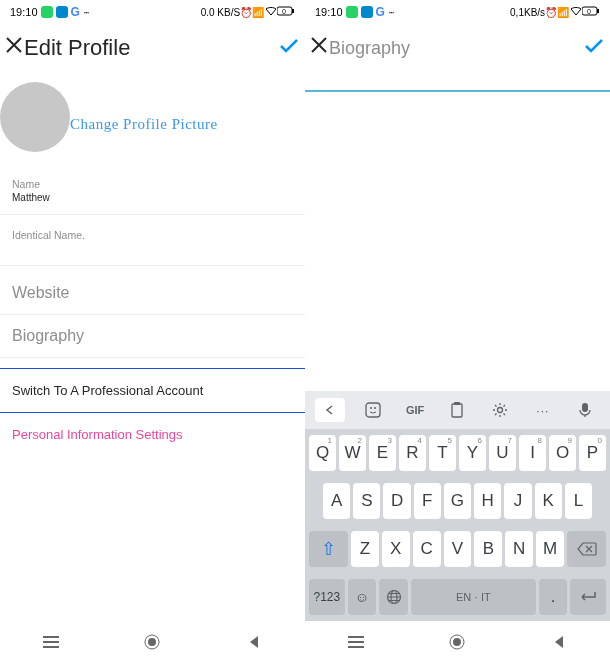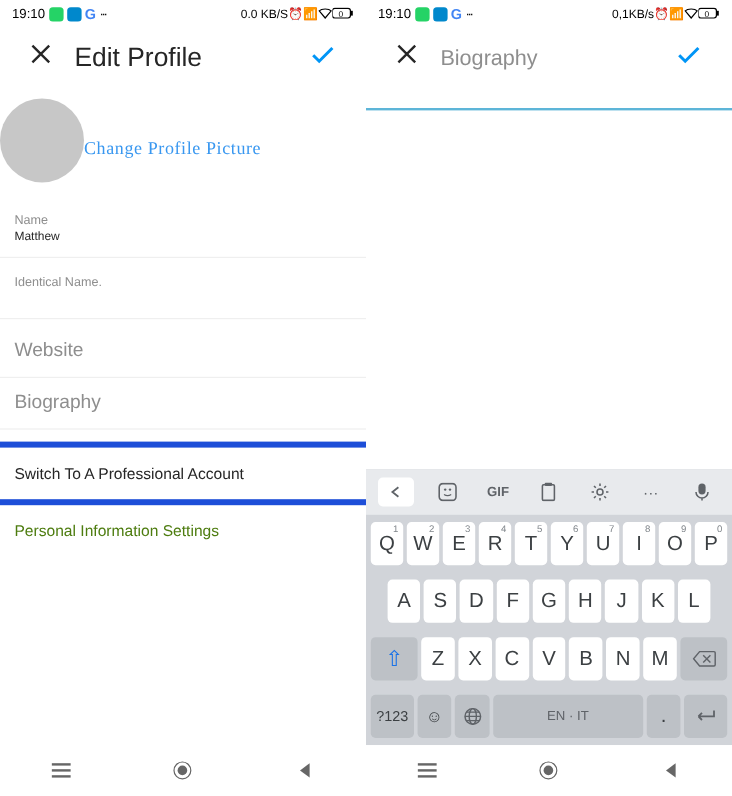--- a/index.html
+++ b/index.html
@@ -8,36 +8,36 @@
     
     .status-bar { height: 24px; display: flex; align-items: center; justify-content: space-between; padding: 10px 10px; font-size: 11px; color: #000; }
     .status-left { display: flex; align-items: center; gap: 3px; }
     .status-right { display: flex; align-items: center; gap: 0; font-size: 10px; }
     .app-icon { width: 12px; height: 12px; border-radius: 3px; display: inline-block; }
     .wa { background: #25d366; }
     .tg { background: #0088cc; }
     .gg { color: #4285f4; font-weight: bold; font-size: 12px; }
     .dots { letter-spacing: -2px; }
     
-    .header { height: 48px; display: flex; align-items: center; padding: 0 24px; gap: 18px; }
+    .header { height: 48px; display: flex; align-items: center; padding: 0 4px; }
     .header-title { font-size: 22px; color: #262626; flex: 1; }
     .x-icon { font-size: 22px; color: #262626; font-weight: 300; }
     .check-icon { color: #0095f6; }
     
     .avatar-section { display: flex; flex-direction: row; align-items: center; padding: 10px 0 4px; }
     .avatar { width: 70px; height: 70px; border-radius: 50%; background: #c7c7c7; margin-bottom: 14px; }
     .change-pic { color: #3897f0; font-size: 15px; letter-spacing: 0.5px; font-family: Georgia, serif; }
     
     .field { padding: 8px 12px 4px; border-bottom: 1px solid #efefef; margin: 0 0 6px; }
     .field-label { font-size: 10.5px; color: #8e8e8e; margin-bottom: 2px; }
     .field-value { font-size: 10px; color: #262626; min-height: 18px; }
     
     .compact-field { padding: 12px 12px; border-bottom: 1px solid #efefef; font-size: 16px; color: #8e8e8e; }
     
-    .link-row { padding: 14px 12px; font-size: 13px; color: #262626; border-top: 5px solid #1d4ed8; }
+    .link-row { padding: 14px 12px; font-size: 13px; color: #262626; border-top: 1px solid #1d4ed8; }
     .link-row:last-child { border-bottom: 1px solid #efefef; }
     
     .bio-underline { height: 2px; background: #5db5d8; margin: 18px 0 0 0; }
     
     .char-counter { position: absolute; right: 12px; font-size: 11px; color: #8e8e8e; top: 418px; }
     
     .keyboard { position: absolute; bottom: 42px; left: 0; right: 0; background: #d1d4d9; }
     .kb-toolbar { height: 38px; display: flex; align-items: center; justify-content: space-around; background: #e8eaed; padding: 0 4px; }
     .kb-tool { width: 30px; height: 24px; display: flex; align-items: center; justify-content: center; color: #5f6368; font-size: 13px; }
     .kb-tool-box { background: #fff; border-radius: 4px; padding: 2px 4px; }
@@ -122,21 +122,21 @@
 
   <div class="compact-field">
     <span>Biography</span>
   </div>
 
   <div style="height:10px"></div>
 
   <div class="link-row">
     <span>Switch To A Professional Account</span>
   </div>
-  <div class="link-row" style="color:#4d7c0f">
+  <div class="link-row" style="color:#ec4899">
     <span>Personal Information Settings</span>
   </div>
 
   <div class="nav-bar">
     <div class="nav-btn">
       <svg width="16" height="14">
           <rect y="1" width="16" height="2" fill="#666"></rect>
           <rect y="6" width="16" height="2" fill="#666"></rect>
           <rect y="11" width="16" height="2" fill="#666"></rect>
         </svg>

